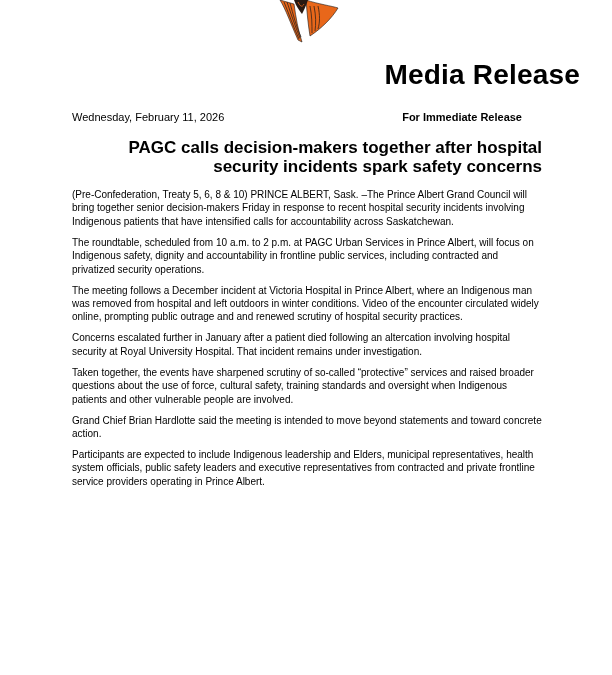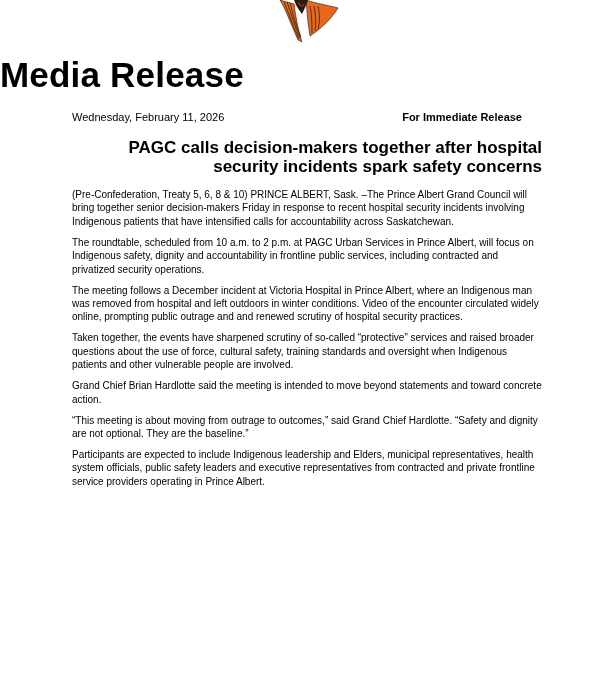--- a/index.html
+++ b/index.html
@@ -1,20 +1,20 @@
 <!DOCTYPE html>
 <html><head>
 <meta charset="utf-8">
 <style>
   html, body { margin: 0; padding: 0; background: #ffffff; }
   body { width: 612px; height: 675px; position: relative; overflow: hidden;
          font-family: "Liberation Sans", sans-serif; color: #000; }
   .logo { position: absolute; left: 272px; top: 0; width: 68px; height: 44px; }
-  .title { position: absolute; left: 0; width: 580px; top: 54px; text-align: left;
-           font-size: 35px; font-weight: bold; letter-spacing: 0.2px; line-height: 42px; }
+  .title { position: absolute; left: 0; width: 580px; top: 54px; text-align: right;
+           font-size: 28px; font-weight: bold; letter-spacing: 0.2px; line-height: 42px; }
   .dateline { position: absolute; left: 72px; top: 111px; width: 450px; font-size: 11px;
               display: flex; justify-content: space-between; }
   .dateline .release { font-weight: bold; }
   .headline { position: absolute; left: 72px; top: 138px; width: 470px; font-size: 17px;
               font-weight: bold; line-height: 19px; text-align: right; }
   .body { position: absolute; left: 72px; top: 188px; width: 470px; font-size: 10px;
           line-height: 13.4px; }
   .body p { margin: 0 0 7.6px 0; }
 </style>
 </head>
@@ -44,17 +44,17 @@
   <span>Wednesday, February 11, 2026</span>
   <span class="release">For Immediate Release</span>
 </div>
 
 <div class="headline">PAGC calls decision-makers together after hospital security incidents spark safety concerns</div>
 
 <div class="body">
   <p>(Pre-Confederation, Treaty 5, 6, 8 &amp; 10) PRINCE ALBERT, Sask. –The Prince Albert Grand Council will bring together senior decision-makers Friday in response to recent hospital security incidents involving Indigenous patients that have intensified calls for accountability across Saskatchewan.</p>
   <p>The roundtable, scheduled from 10 a.m. to 2 p.m. at PAGC Urban Services in Prince Albert, will focus on Indigenous safety, dignity and accountability in frontline public services, including contracted and privatized security operations.</p>
   <p>The meeting follows a December incident at Victoria Hospital in Prince Albert, where an Indigenous man was removed from hospital and left outdoors in winter conditions. Video of the encounter circulated widely online, prompting public outrage and  and renewed scrutiny of hospital security practices.</p>
+  <p>Concerns escalated further in January after a patient died following an altercation involving hospital security at Royal University Hospital. That incident remains under investigation.</p>
   <p>Taken together, the events have sharpened scrutiny of so-called “protective” services and raised broader questions about the use of force, cultural safety, training standards and oversight when Indigenous patients and other vulnerable people are involved.</p>
   <p>Grand Chief Brian Hardlotte said the meeting is intended to move beyond statements and toward concrete action.</p>
-  <p>“This meeting is about moving from outrage to outcomes,” said Grand Chief Hardlotte. “Safety and dignity are not optional. They are the baseline.”</p>
   <p>Participants are expected to include Indigenous leadership and Elders, municipal representatives, health system officials, public safety leaders and executive representatives from contracted and private frontline service providers operating in Prince Albert.</p>
 </div>
 
 </body></html>

